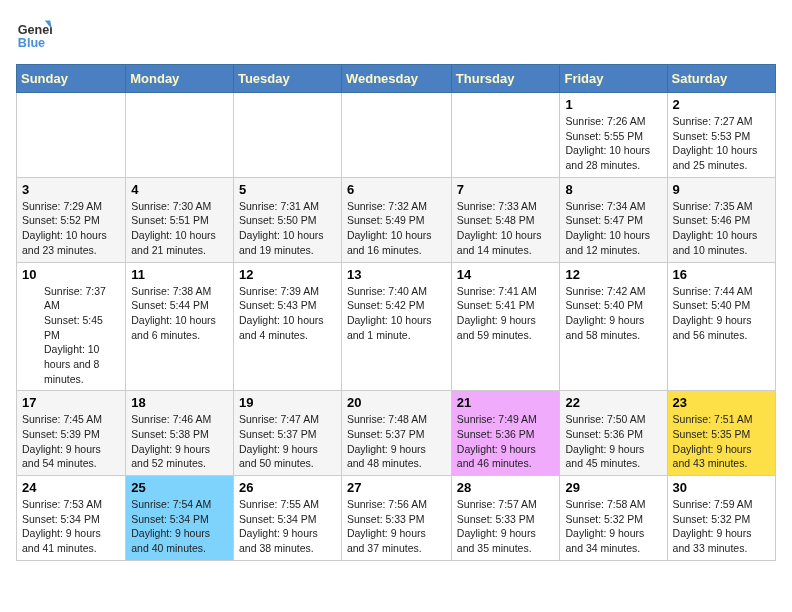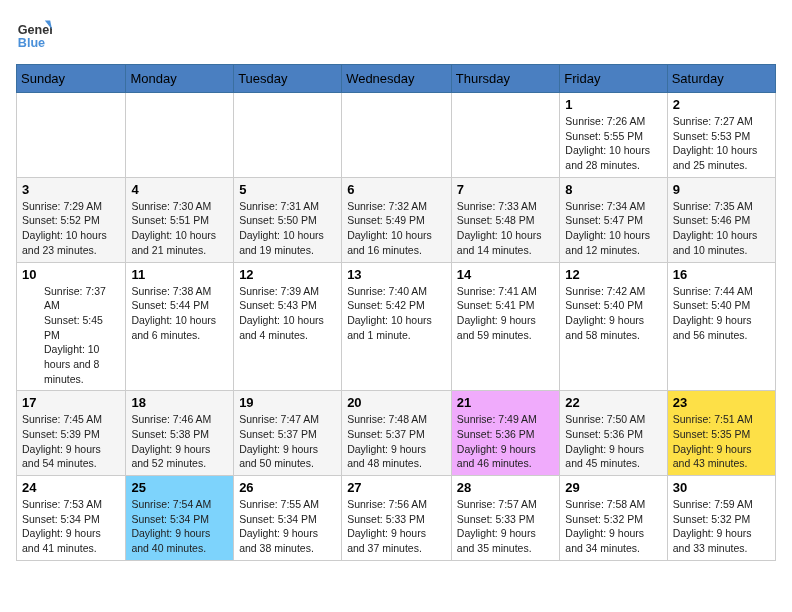--- a/index.html
+++ b/index.html
@@ -37,25 +37,25 @@
       font-size: 16px;
       color: #444;
     }
     .calendar-table {
       width: 100%;
       border-collapse: collapse;
       font-size: 11px;
     }
     .calendar-table th {
       background-color: #4a7fc1;
-      color: #000000;
+      color: #fef9c3;
       padding: 6px 4px;
       text-align: left;
       font-size: 13px;
-      font-weight: normal;
+      font-weight: bold;
       border: 1px solid #3a6fa0;
     }
     .calendar-table td {
       border: 1px solid #ccc;
       vertical-align: top;
       padding: 4px 5px;
       width: 113px;
       min-height: 70px;
       background: #fff;
     }

